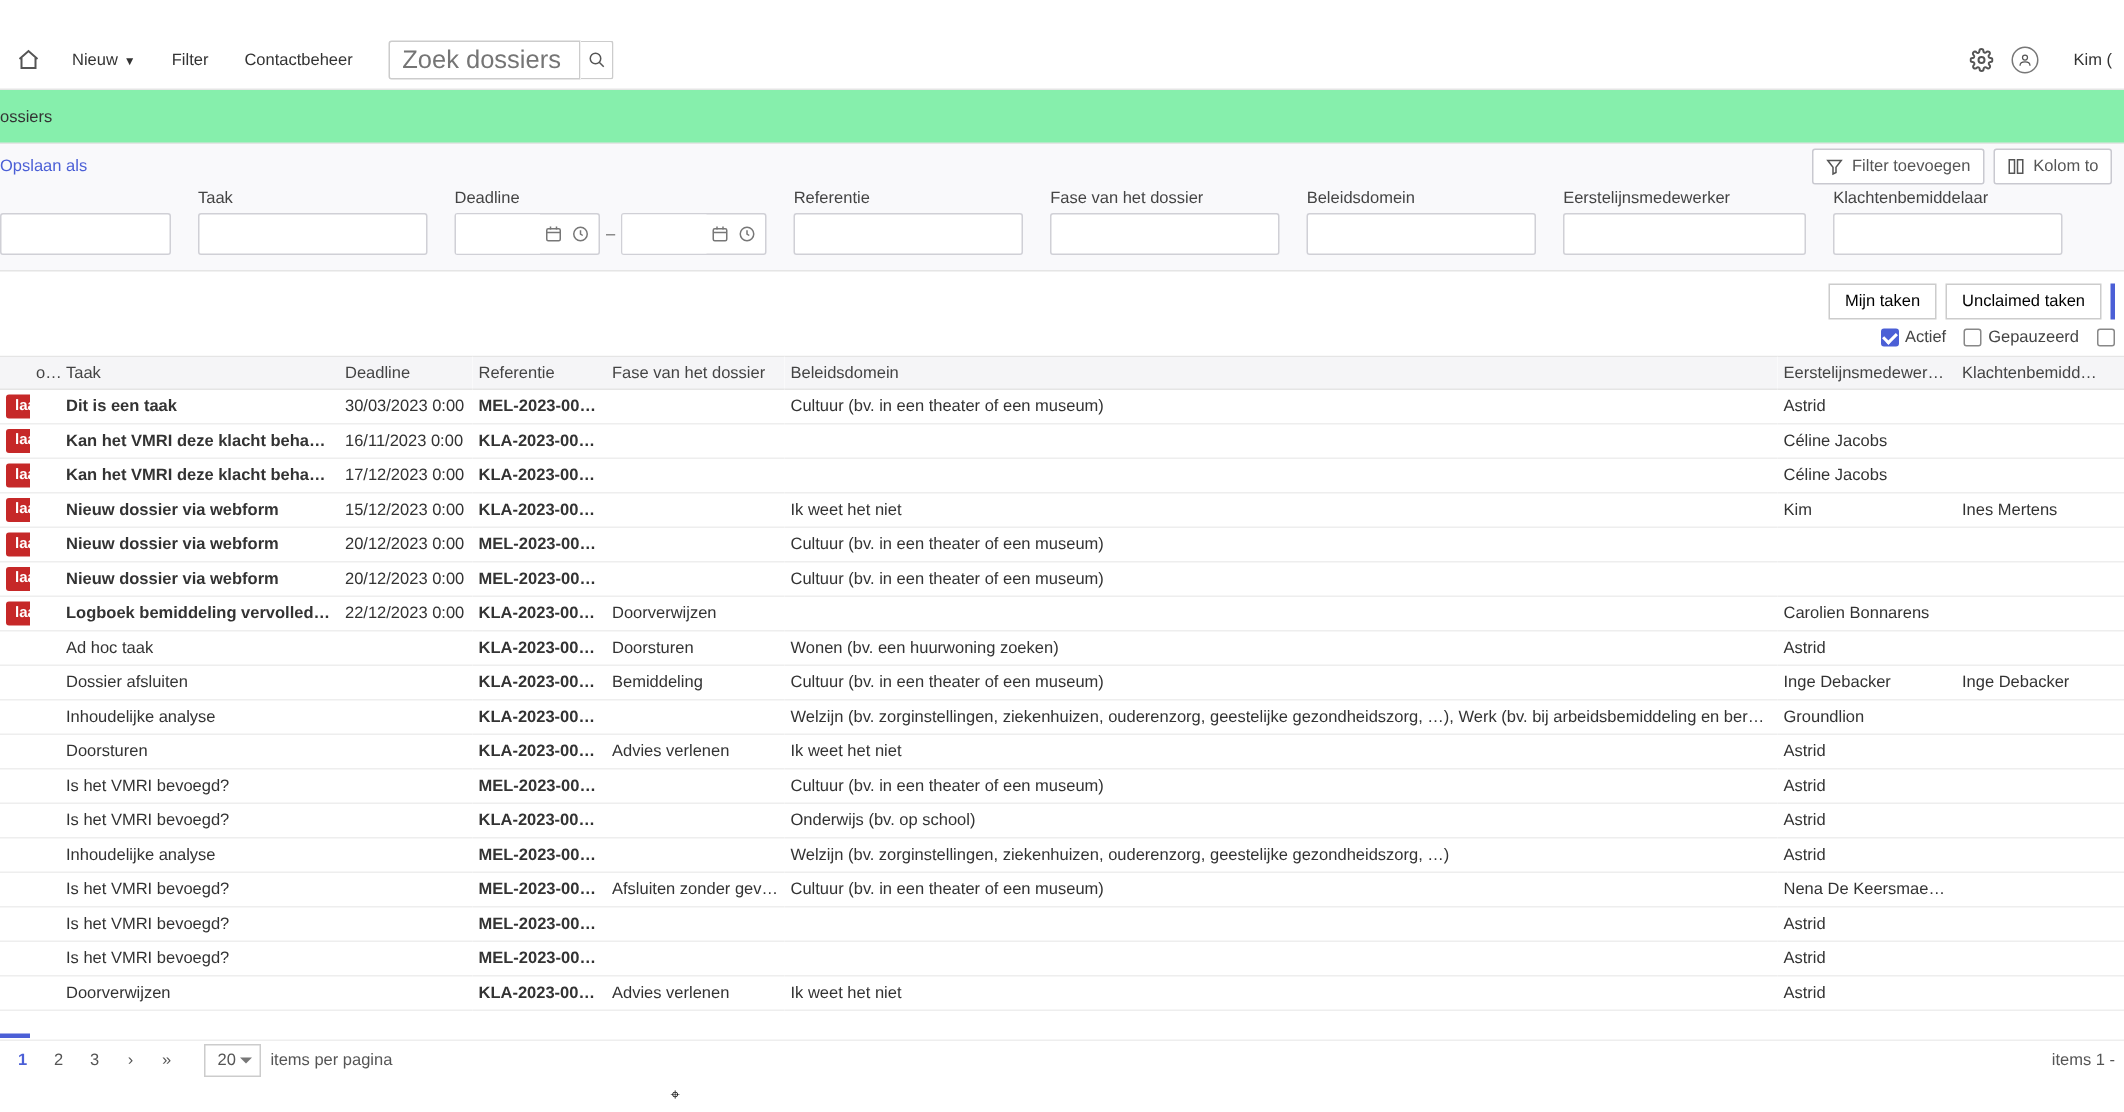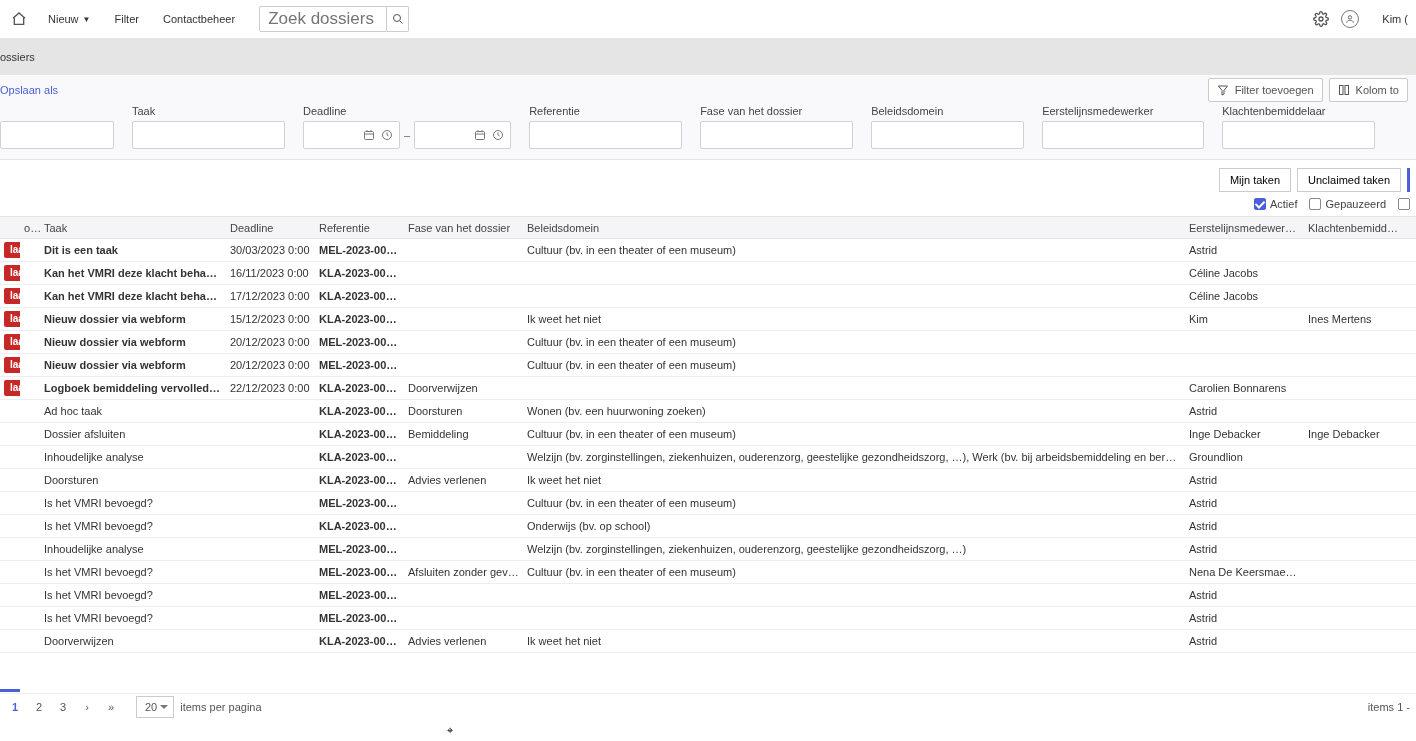--- a/index.html
+++ b/index.html
@@ -1,34 +1,34 @@
 <!DOCTYPE html>
 <html><head>
 <meta charset="utf-8">
 <style>
   * { box-sizing: border-box; margin: 0; padding: 0; }
   html, body { width: 1416px; height: 741px; font-family: -apple-system, BlinkMacSystemFont, "Segoe UI", Arial, sans-serif; font-size: 11px; color: #333; background: #fff; overflow: hidden; }
   svg { display: block; }
 
   
-  .topbar { height: 39px; border-bottom: 1px solid #e5e5e5; display: flex; align-items: center; padding: 0 8px; gap: 12px; }
+  .topbar { height: 39px; border-bottom: 1px solid #e5e5e5; display: flex; align-items: center; padding: 0 8px; gap: 12px; margin-top: 21px; }
   .home-btn { width: 22px; height: 22px; display:flex;align-items:center;justify-content:center; cursor:pointer; color:#555;}
   .nav-link { color:#333; cursor:pointer; padding:0 6px; display:flex; align-items:center; gap:4px;}
   .caret-down { font-size:8px; }
   .search-wrap { display:flex; margin-left:6px; }
   .search-input { width: 128px; height: 26px; border:1px solid #ccc; border-radius:2px 0 0 2px; padding:0 8px; font-size:17px; outline:none; color:#666;}
   .search-btn { width: 22px; height:26px; border:1px solid #ccc; border-left:none; border-radius:0 2px 2px 0; background:#fff; display:flex;align-items:center;justify-content:center; cursor:pointer; color:#555;}
   .topbar-spacer{flex:1;}
   .top-right{display:flex;align-items:center;gap:12px;}
   .gear-btn{color:#555;cursor:pointer;}
   .user-chip{display:flex;align-items:center;gap:23px;cursor:pointer;}
   .user-avatar{width:18px;height:18px;border:1px solid #777;border-radius:50%;display:flex;align-items:center;justify-content:center;color:#555;}
 
   
-  .tabs-bar{height:36px;border-bottom:1px solid #e5e5e5;display:flex;align-items:center;padding:0 0 0 0;gap:20px;background:#e5e5e5;}
+  .tabs-bar{height:36px;border-bottom:1px solid #e5e5e5;display:flex;align-items:center;padding:0 0 0 0;gap:20px;background:#86efac;}
   .tab{height:100%;display:flex;align-items:center;padding:0 0;font-size:11px;color:#333;cursor:pointer;}
 
   
   .filter-area{background:#f9f9fb;border-bottom:1px solid #e5e5e5;padding:0 8px 10px 0;}
   .filter-top-row{display:flex;align-items:center;justify-content:space-between;height:30px;}
   .save-as{color:#4b5fd6;font-size:11px;cursor:pointer;padding-left:0;}
   .filter-actions{display:flex;gap:6px;}
   .pill-btn{height:24px;border:1px solid #c9c9d0;border-radius:2px;background:#fff;display:flex;align-items:center;gap:6px;padding:0 8px;color:#555;font-size:11px;cursor:pointer;}
   .pill-btn svg{width:12px;height:12px;}
 

